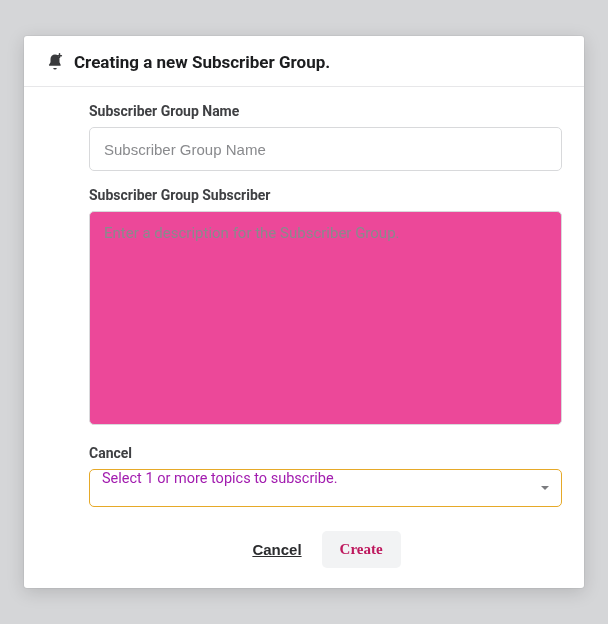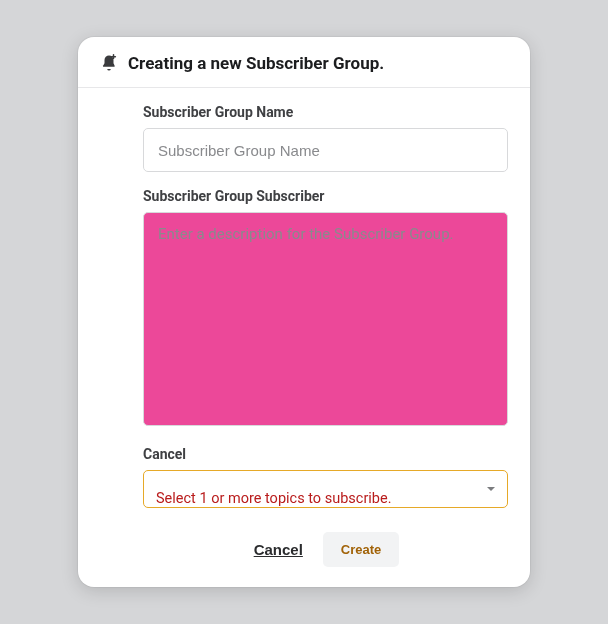--- a/index.html
+++ b/index.html
@@ -7,23 +7,23 @@
     width: 608px;
     height: 624px;
     background: #d5d6d8;
     font-family: -apple-system, BlinkMacSystemFont, "Segoe UI", Roboto, Helvetica, Arial, sans-serif;
     display: flex;
     align-items: center;
     justify-content: center;
     overflow: hidden;
   }
   .modal {
-    width: 452px;
+    width: 560px;
     background: #fff;
-    border-radius: 16px;
+    border-radius: 3px;
     box-shadow: 0 4px 18px rgba(0,0,0,0.15), 0 0 0 1px rgba(0,0,0,0.04);
     overflow: hidden;
   }
   .modal-header {
     padding: 16px 22px 14px 22px;
     border-bottom: 1px solid #e7e7e9;
     display: flex;
     align-items: center;
     gap: 10px;
   }
@@ -78,23 +78,23 @@
     width: 100%;
   }
   .select {
     width: 100%;
     height: 38px;
     border: 1px solid #e6a928;
     border-radius: 5px;
     background: #fff;
     padding: 0 34px 0 12px;
     font-size: 14.5px;
-    color: #b91c1c;
+    color: #a21caf;
     display: flex;
-    align-items: flex-end;
+    align-items: flex-start;
     cursor: pointer;
   }
   .caret {
     position: absolute;
     right: 12px;
     top: 50%;
     transform: translateY(-50%);
     width: 10px;
     height: 10px;
     color: #7b7c7f;
@@ -115,24 +115,25 @@
     color: #2b2c2e;
     text-decoration: underline;
     cursor: pointer;
     padding: 4px 2px;
   }
   .create {
     background: #f2f3f4;
     border: none;
     border-radius: 5px;
     padding: 10px 18px;
-    font-size: 13px;
+    font-size: 15px;
     font-weight: 600;
-    color: #a16207;
+    color: #be185d;
     cursor: default;
+    font-family: Liberation Serif, serif;
   }
 </style>
 </head>
 <body>
 
 <div class="modal">
   <div class="modal-header">
     <svg class="bell-icon" viewBox="0 0 24 24" fill="currentColor">
       <path d="M12 2a6 6 0 0 0-6 6v4.3l-1.5 2.6A1 1 0 0 0 5.4 17h13.2a1 1 0 0 0 .9-1.5L18 12.3V8a6 6 0 0 0-6-6zm0 20a2.5 2.5 0 0 0 2.45-2H9.55A2.5 2.5 0 0 0 12 22z"></path>
       <rect x="17" y="0" width="2" height="7" rx="1"></rect>

